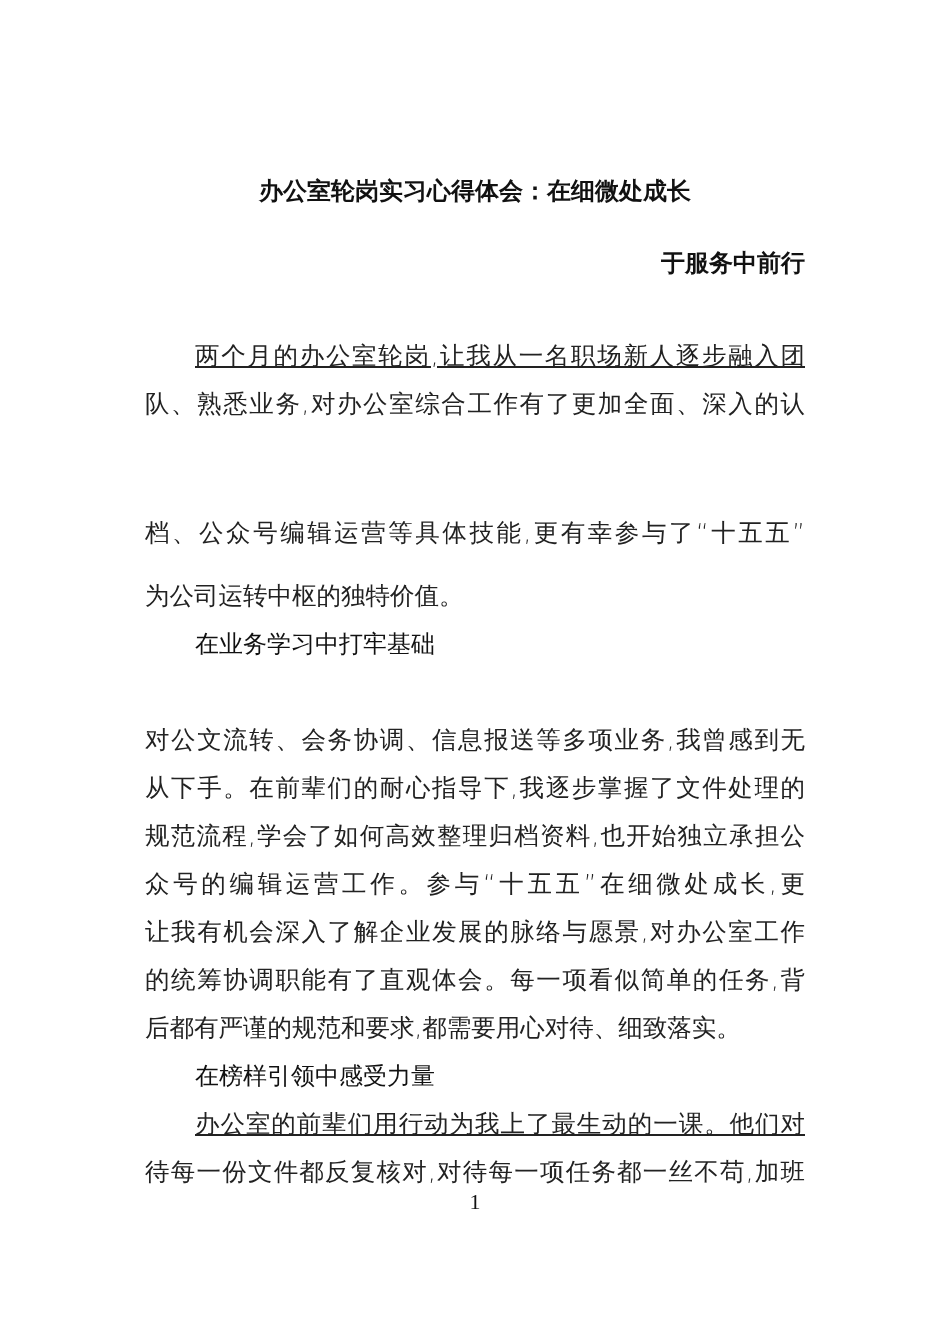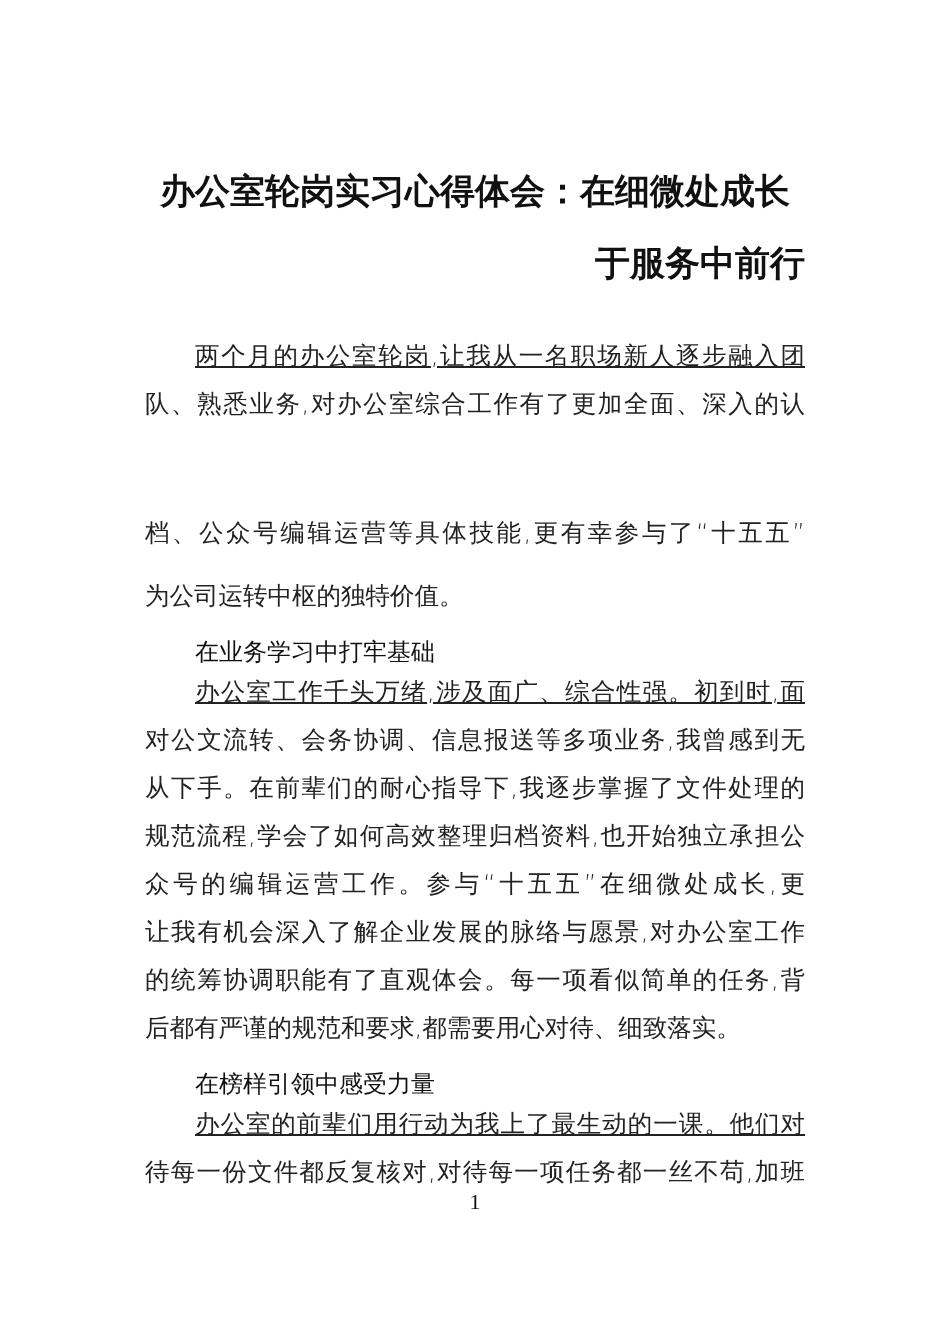--- a/index.html
+++ b/index.html
@@ -21,21 +21,21 @@
       height: 1344px;
       background: #ffffff;
     }
     .title-line {
       position: absolute;
       left: 145px;
       width: 660px;
       text-align: center;
       font-family: "DejaVu Serif", "Liberation Serif", serif;
       font-weight: bold;
-      font-size: 35px;
+      font-size: 24px;
       line-height: 46px;
       color: #111111;
       white-space: nowrap;
     }
     .line {
       position: absolute;
       left: 145px;
       width: 660px;
       font-family: "DejaVu Sans", "Liberation Sans", sans-serif;
       font-size: 24.5px;
@@ -57,21 +57,20 @@
     }
     .heading {
       position: absolute;
       left: 195px;
       font-family: "DejaVu Sans", "Liberation Sans", sans-serif;
       font-size: 24px;
       line-height: 40px;
       color: #111111;
       font-weight: 500;
       white-space: nowrap;
-      margin-top: 8px;
     }
     .page-number {
       position: absolute;
       left: 455px;
       width: 40px;
       top: 1188px;
       text-align: center;
       font-family: "Liberation Serif", "DejaVu Serif", serif;
       font-size: 22px;
       line-height: 28px;
@@ -85,21 +84,20 @@
 
   <div class="title-line" style="top:168px;">办公室轮岗实习心得体会：在细微处成长</div>
   <div class="title-line" style="top:240px;text-align:right;">于服务中前行</div>
 
   <div class="line indent" style="top:336px;">两个月的办公室轮岗,让我从一名职场新人逐步融入团</div>
   <div class="line" style="top:384px;">队、熟悉业务,对办公室综合工作有了更加全面、深入的认</div>
   <div class="line" style="top:480px;margin-top:33px;">档、公众号编辑运营等具体技能,更有幸参与了“十五五”</div>
   <div class="line last" style="top:576px;">为公司运转中枢的独特价值。</div>
 
   <div class="heading" style="top:624px;">在业务学习中打牢基础</div>
-  <div class="line indent" style="top:672px;">办公室工作千头万绪,涉及面广、综合性强。初到时,面</div>
   <div class="line" style="top:720px;">对公文流转、会务协调、信息报送等多项业务,我曾感到无</div>
   <div class="line" style="top:768px;">从下手。在前辈们的耐心指导下,我逐步掌握了文件处理的</div>
   <div class="line" style="top:816px;">规范流程,学会了如何高效整理归档资料,也开始独立承担公</div>
   <div class="line" style="top:864px;">众号的编辑运营工作。参与“十五五”在细微处成长,更</div>
   <div class="line" style="top:912px;">让我有机会深入了解企业发展的脉络与愿景,对办公室工作</div>
   <div class="line" style="top:960px;">的统筹协调职能有了直观体会。每一项看似简单的任务,背</div>
   <div class="line last" style="top:1008px;">后都有严谨的规范和要求,都需要用心对待、细致落实。</div>
 
   <div class="heading" style="top:1056px;">在榜样引领中感受力量</div>
   <div class="line indent" style="top:1104px;">办公室的前辈们用行动为我上了最生动的一课。他们对</div>

